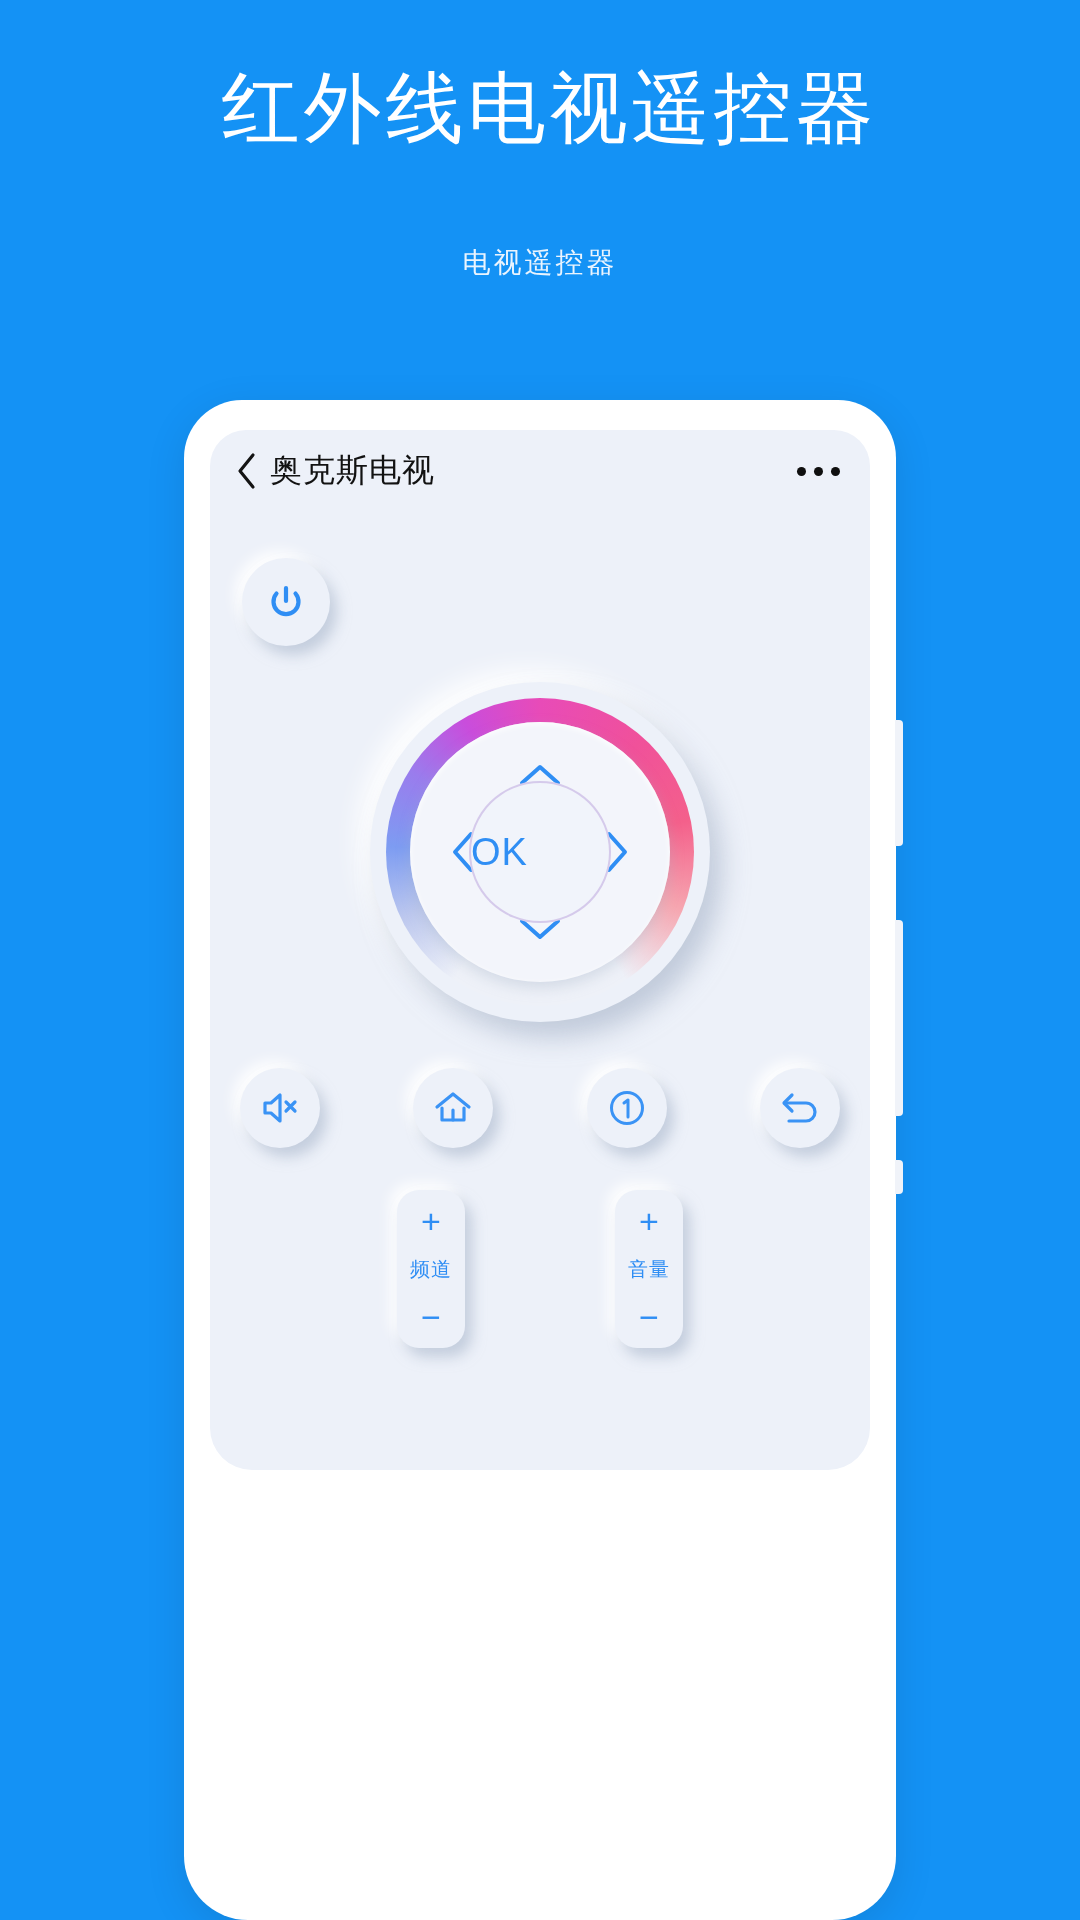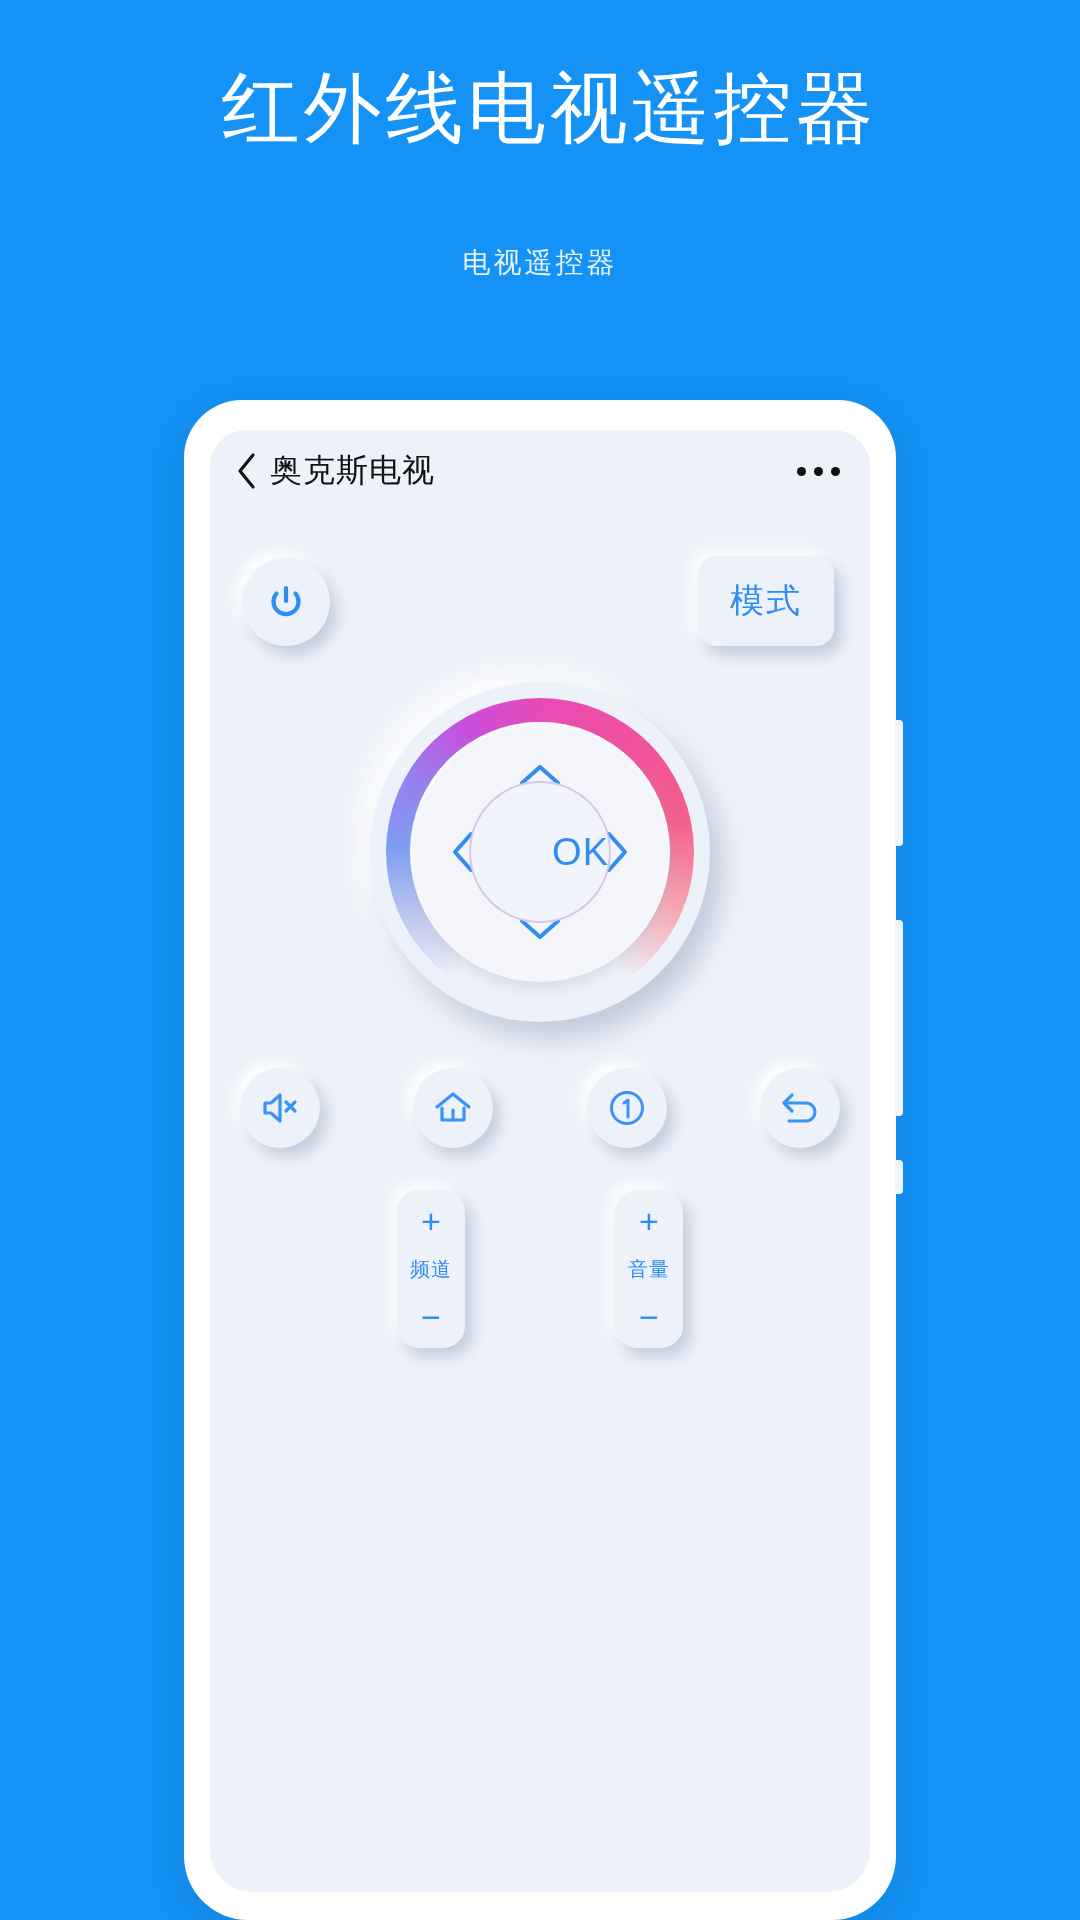--- a/index.html
+++ b/index.html
@@ -35,21 +35,21 @@
   .side-btn {
     position:absolute; right:-7px; width:8px;
     background:#f0f3f9; border-radius:0 4px 4px 0;
   }
   .side-btn.b1 { top:320px; height:126px; }
   .side-btn.b2 { top:520px; height:196px; }
   .side-btn.b3 { top:760px; height:34px; }
 
   .screen {
     position:absolute; left:26px; top:30px;
-    width:660px; height:1462px;
+    width:660px; height:1040px;
     background:#edf1f9;
     border-radius:36px 36px 42px 42px;
     overflow:hidden;
   }
 
   
   .appbar {
     position:absolute; top:0; left:0; width:660px; height:82px;
     display:flex; align-items:center;
     padding:0 28px 0 22px;
@@ -125,21 +125,21 @@
     background:#f3f5fb;
     box-shadow: inset 0 2px 6px rgba(255,255,255,0.9),
                 0 6px 14px rgba(163,177,198,0.35);
   }
   .dpad-ok {
     position:absolute; left:50%; top:50%;
     transform:translate(-50%,-50%);
     width:142px; height:142px; border-radius:50%;
     background:#f1f4fb;
     border:2px solid rgba(180,150,215,0.45);
-    display:flex; align-items:center; justify-content:flex-end;
+    display:flex; align-items:center; justify-content:flex-start;
     font-size:38px; color:#2f8ef4; letter-spacing:1px;
   }
   .dpad-arrow {
     position:absolute; display:flex; align-items:center; justify-content:center;
     width:62px; height:62px; color:#2f8ef4;
   }
   .dpad-arrow.up    { left:139px; top:62px; }
   .dpad-arrow.down  { left:139px; top:216px; }
   .dpad-arrow.left  { left:62px;  top:139px; }
   .dpad-arrow.right { left:216px; top:139px; }
@@ -202,23 +202,20 @@
 
     <div class="power-btn neu">
       <span>
         <svg width="44" height="44" viewBox="0 0 44 44" fill="none">
           <path d="M22 8 V21" stroke="#2f8ef4" stroke-width="4.2" stroke-linecap="round"></path>
           <path d="M12.5 13.5 a12.5 12.5 0 1 0 19 0" stroke="#2f8ef4" stroke-width="4.2" stroke-linecap="round" fill="none"></path>
         </svg>
       </span>
     </div>
 
-    <div class="mode-btn neu">
-      <span>模式</span>
-    </div>
 
     <div class="dpad-wrap">
       <div class="dpad-outer"></div>
       <div class="dpad-ring"></div>
       <div class="dpad-face"></div>
 
       <div class="dpad-arrow up">
         <span>
           <svg width="46" height="30" viewBox="0 0 46 30" fill="none">
             <path d="M5 23 L23 7 L41 23" stroke="#2f8ef4" stroke-width="4" stroke-linecap="round" stroke-linejoin="round"></path>

